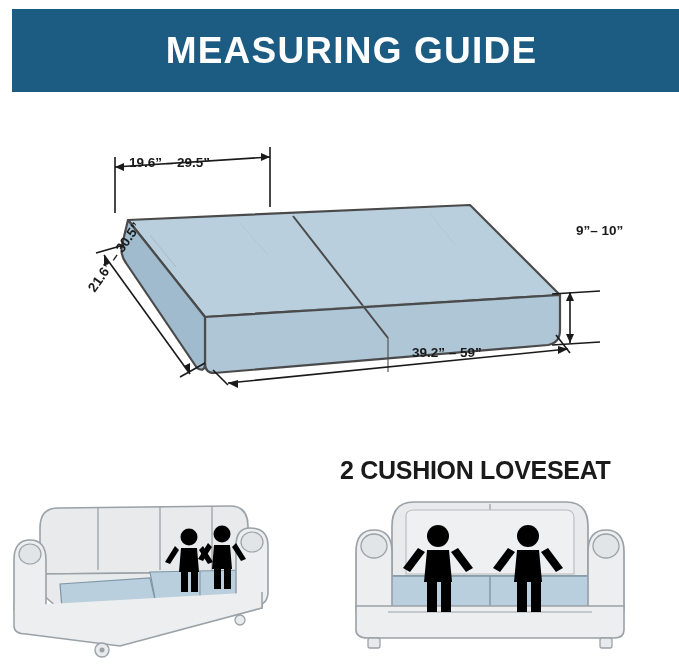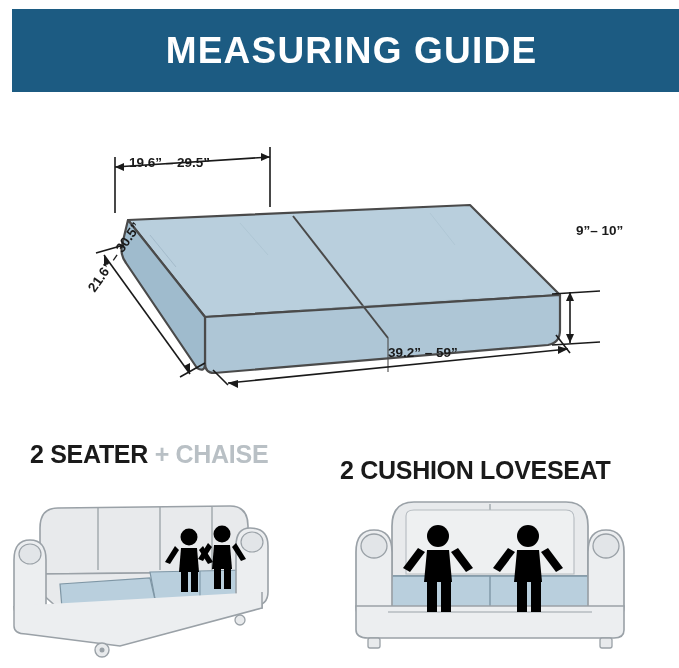--- a/index.html
+++ b/index.html
@@ -57,21 +57,21 @@
   }
   .lbl-top {
     left: 129px;
     top: 60px;
   }
   .lbl-right {
     left: 576px;
     top: 128px;
   }
   .lbl-bottom {
-    left: 388px;
+    left: 412px;
     top: 250px;
   }
   .lbl-left {
     left: 85px;
     top: 191px;
     transform: rotate(-55deg);
     transform-origin: left top;
   }
 
   
@@ -170,23 +170,20 @@
     </g>
   </svg>
 
   <div class="dim-label lbl-top">19.6” – 29.5”</div>
   <div class="dim-label lbl-right">9”– 10”</div>
   <div class="dim-label lbl-bottom">39.2” – 59”</div>
   <div class="dim-label lbl-left">21.6” – 30.5”</div>
 </div>
 
 <div class="section-titles">
-  <div class="sec-title sec-title-left">
-    <span>2 SEATER</span><span class="muted"> + </span><span class="muted">CHAISE</span>
-  </div>
   <div class="sec-title sec-title-right">
     <span>2 CUSHION LOVESEAT</span>
   </div>
 </div>
 
 <div class="sofa-area">
   <svg width="679" height="188" viewBox="0 0 679 188">
 
     <g>
 

